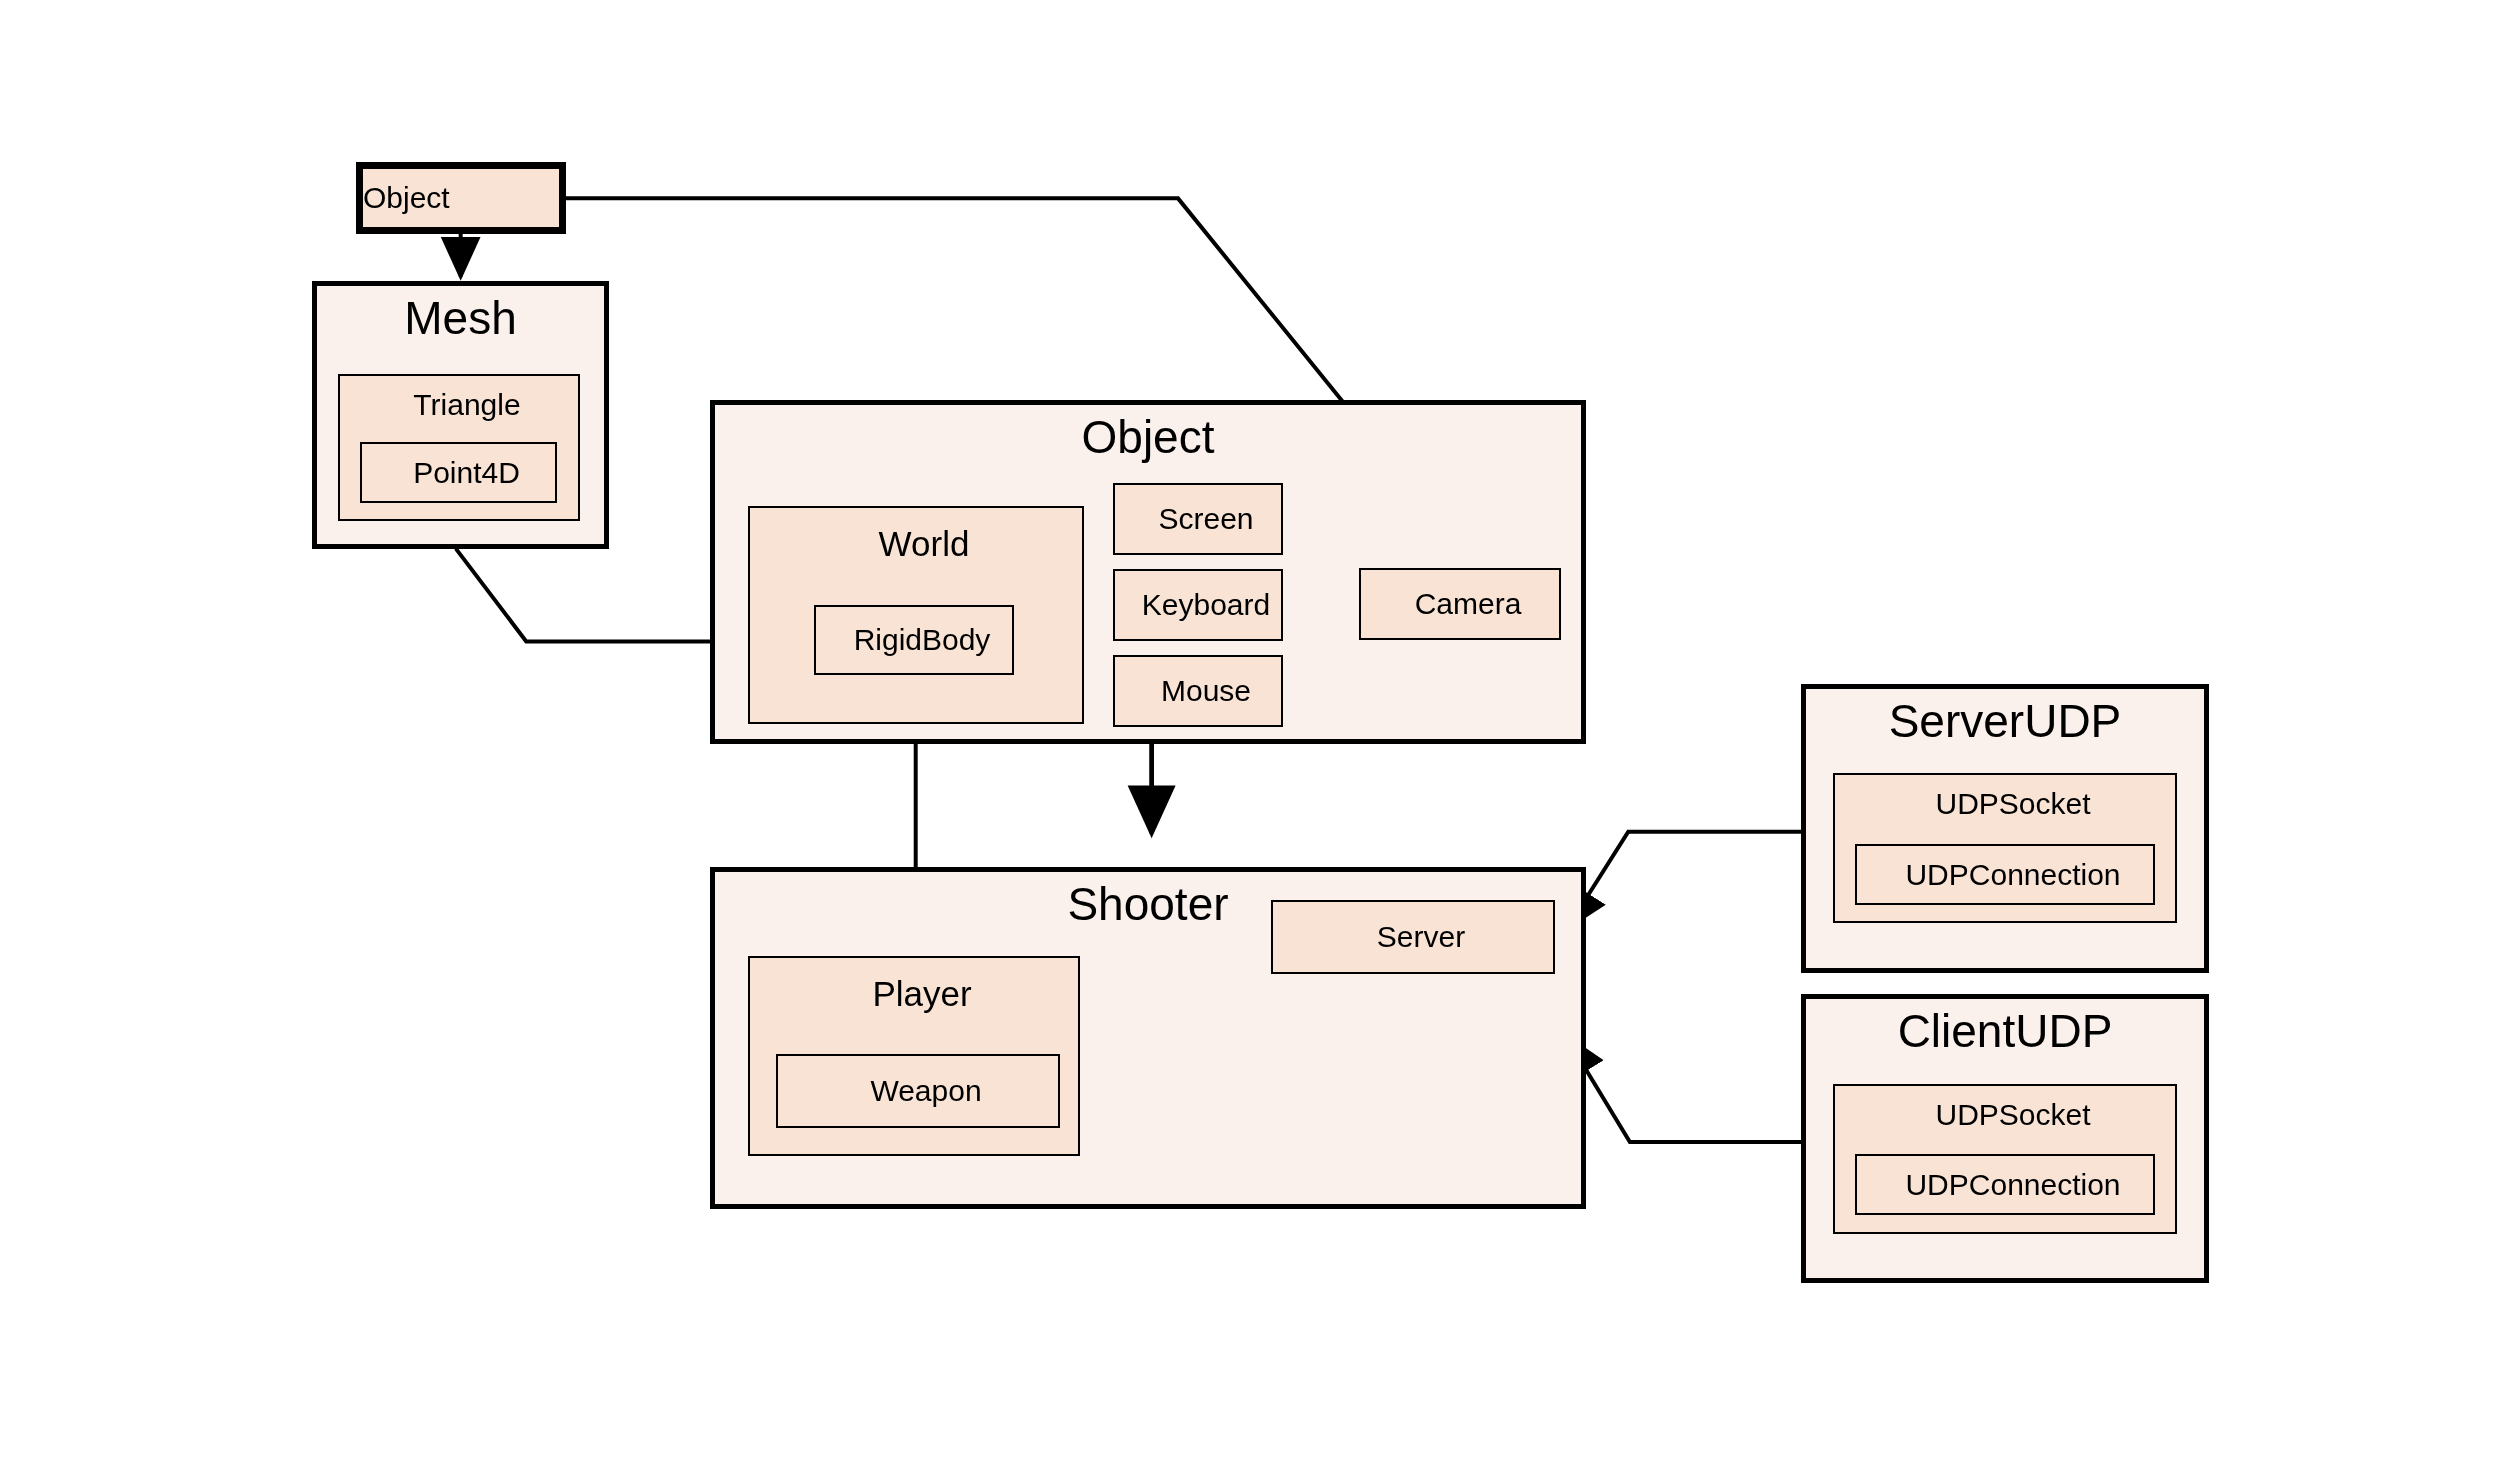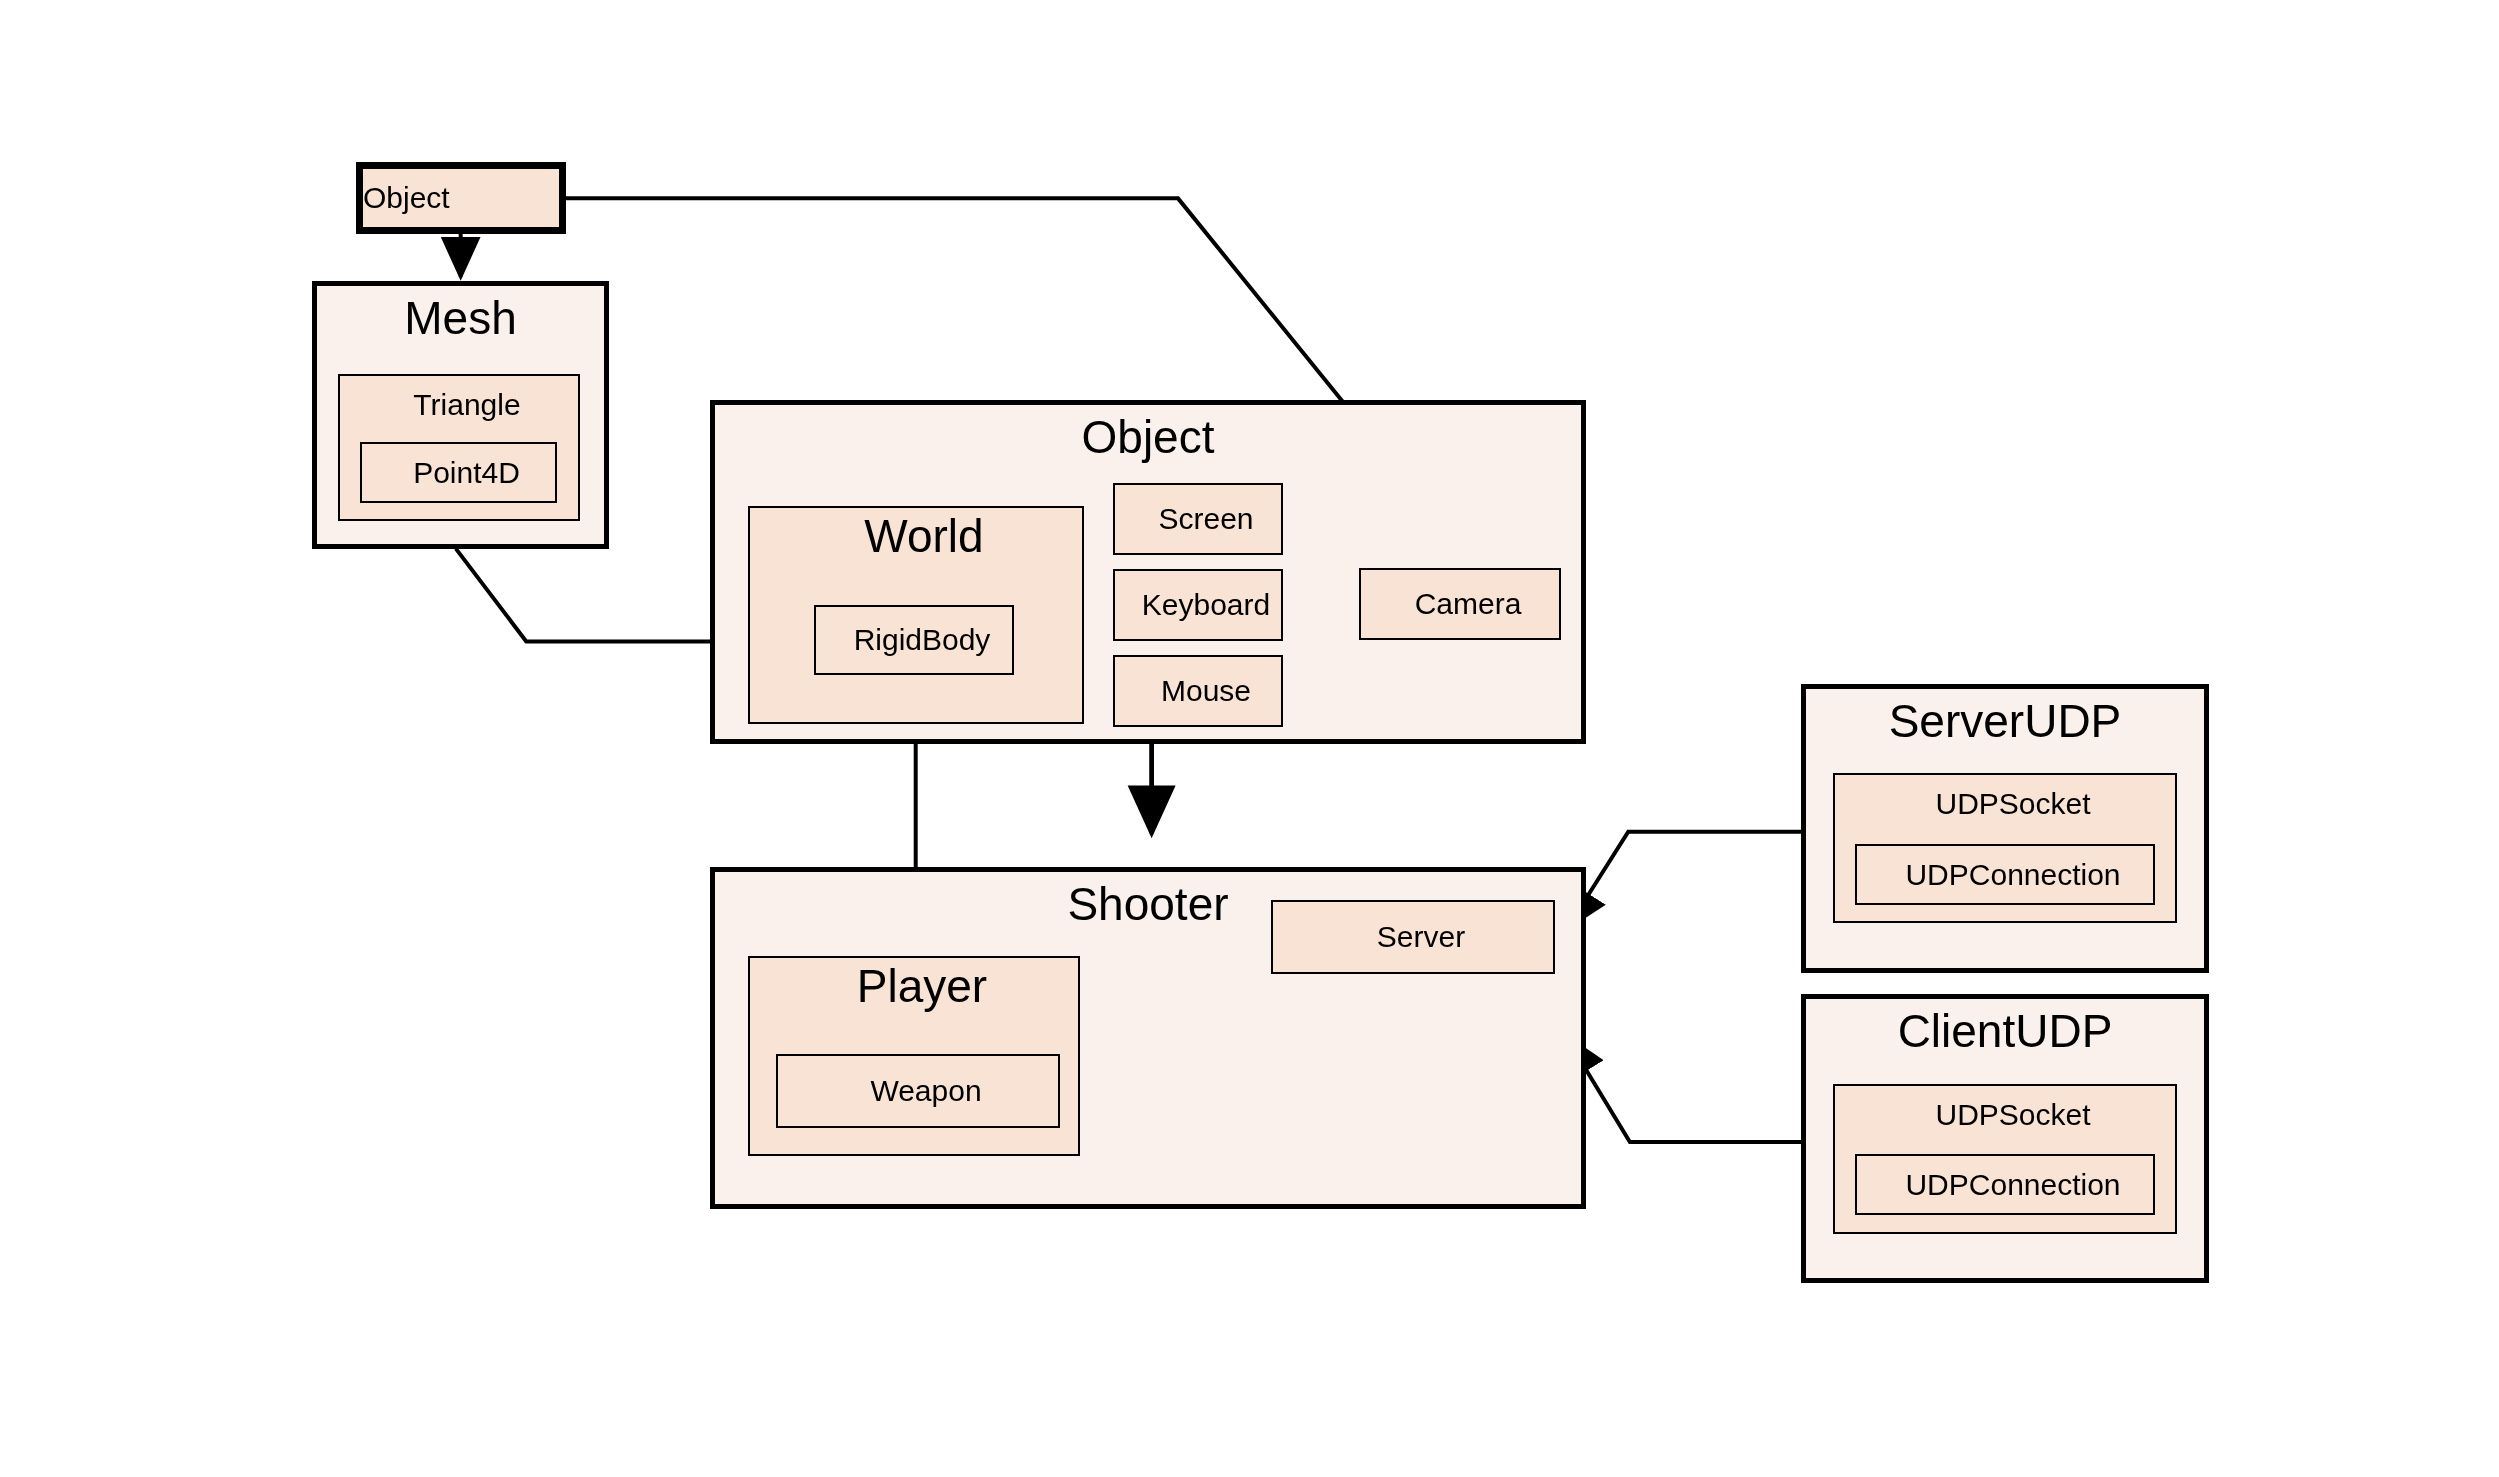--- a/index.html
+++ b/index.html
@@ -53,22 +53,22 @@
   .member > .title {
     width: 100%;
     text-align: center;
     line-height: 1.05;
     margin-left: 16px;
   }
   .member.big {
     align-items: flex-start;
   }
   .member.big > .title {
-    font-size: 46px;
-    padding-top: 4px;
+    font-size: 35px;
+    padding-top: 18px;
   }
   .member.small > .title {
     font-size: 30px;
   }
   
   .heavy {
     background: #F8E3D5;
     border: 7.2px solid #000000;
     align-items: center;
   }

